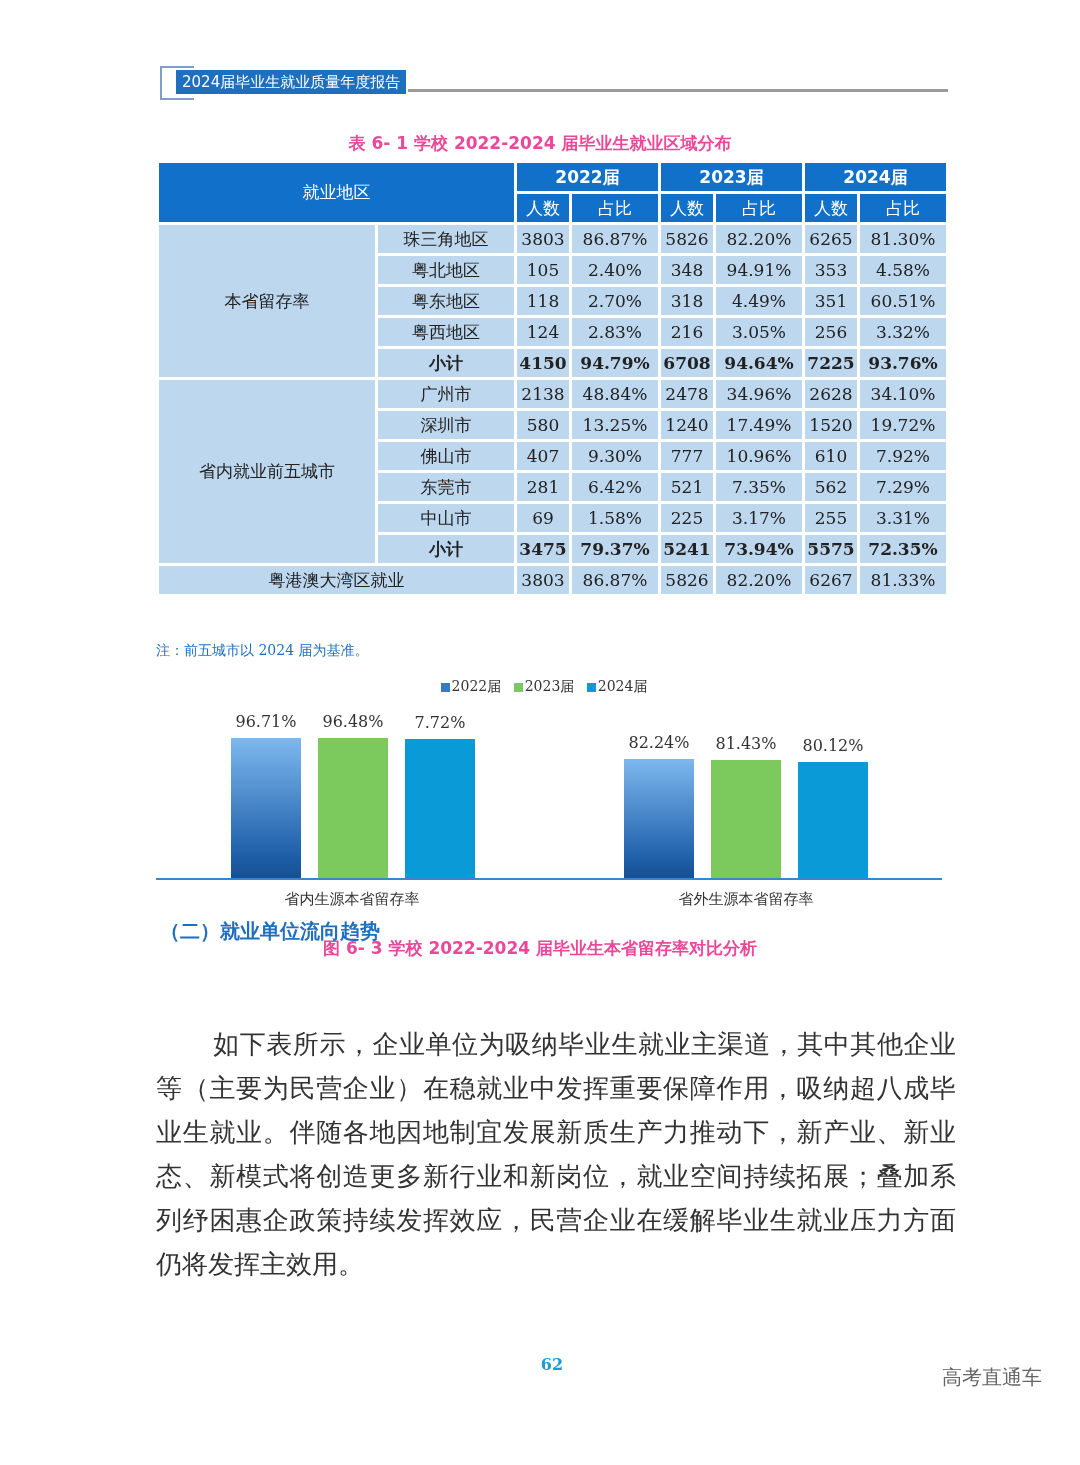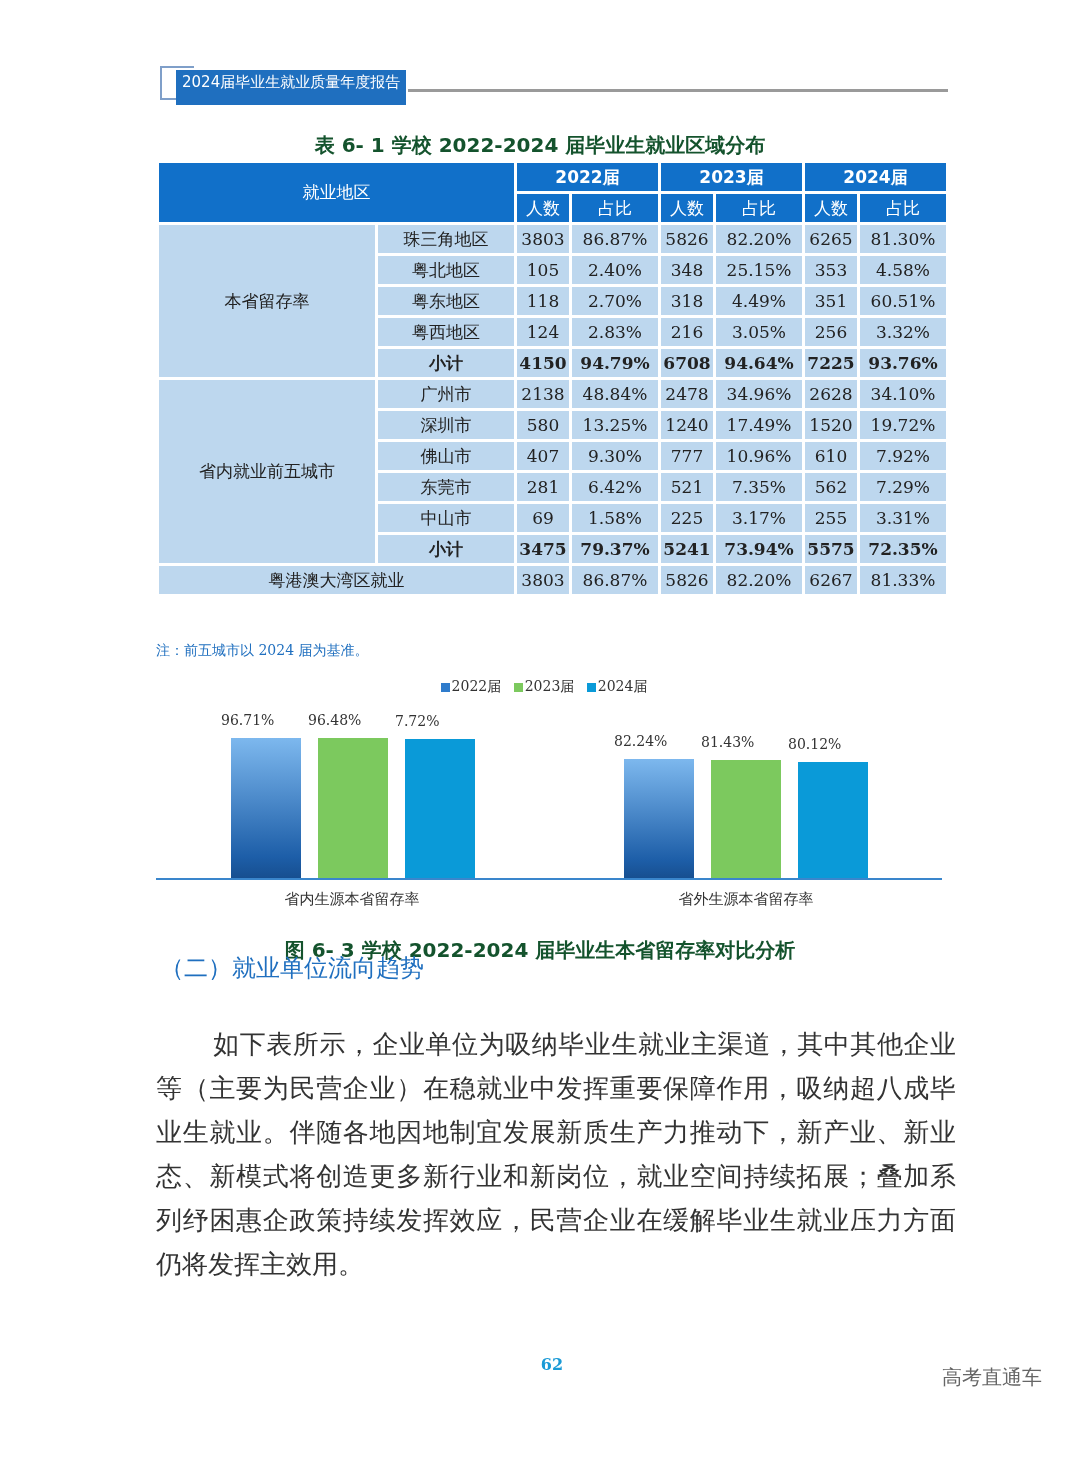--- a/index.html
+++ b/index.html
@@ -1,36 +1,36 @@
 <!DOCTYPE html>
 <html><head>
 <meta charset="utf-8">
 <style>
   html, body { margin:0; padding:0; background:#ffffff; }
   body { width:1080px; height:1465px; position:relative; overflow:hidden;
          font-family:"DejaVu Serif", "Liberation Serif", serif; color:#333; }
   .hdr-box { position:absolute; left:160px; top:66px; width:32px; height:30px; border:2px solid #7f9fc9; border-right:none; }
-  .hdr-label { position:absolute; left:176px; top:70px; height:35px; padding:0 6px; background:#1f6fbf; color:#fff;
+  .hdr-label { position:absolute; left:176px; top:70px; height:24px; padding:0 6px; background:#1f6fbf; color:#fff;
                font-family:"DejaVu Sans","Liberation Sans",sans-serif; font-size:15px; line-height:24px; }
   .hdr-rule { position:absolute; left:408px; top:89px; width:540px; height:3px; background:#9a9a9a; }
-  .caption { position:absolute; left:0; width:1080px; text-align:center; color:#14532d; font-weight:bold; font-size:20px;
+  .caption { position:absolute; left:0; width:1080px; text-align:center; color:#ec4899; font-weight:bold; font-size:17px;
              font-family:"DejaVu Sans","Liberation Sans",sans-serif; }
   table.t { position:absolute; left:156px; top:160px; border-collapse:collapse; width:793px; }
   table.t td { border:3px solid #fff; text-align:center; height:28px; font-size:17px; padding:0; color:#222; }
   table.t .h { background:#1170c9; color:#fff; font-family:"DejaVu Sans","Liberation Sans",sans-serif; font-size:17px; }
   table.t .c { background:#bdd7ee; }
   table.t .b { font-weight:bold; }
   .note { position:absolute; left:156px; top:642px; font-size:14px; color:#1f6fbf; }
   .legend { position:absolute; left:0; width:1080px; top:678px; text-align:center; font-size:14px; color:#333; }
   .legend span.sw { display:inline-block; width:9px; height:9px; margin:0 2px 0 8px; vertical-align:middle; }
   .bar { position:absolute; width:70px; }
-  .blab { position:absolute; width:90px; text-align:left; font-size:14px; color:#333; }
+  .blab { position:absolute; width:90px; text-align:center; font-size:16px; color:#333; }
   .axis { position:absolute; left:156px; top:878px; width:786px; height:2px; background:#3a86cc; }
   .xlab { position:absolute; width:240px; text-align:center; font-size:15px; color:#333; font-family:"DejaVu Sans","Liberation Sans",sans-serif; }
-  .sec { position:absolute; left:160px; top:952px; font-size:24px; font-weight:normal; color:#1f6fbf; font-family:"DejaVu Sans","Liberation Sans",sans-serif; }
+  .sec { position:absolute; left:160px; top:918px; font-size:20px; font-weight:bold; color:#1f6fbf; font-family:"DejaVu Sans","Liberation Sans",sans-serif; }
   .para { position:absolute; left:156px; top:1022px; width:800px; font-size:26px; line-height:44px; color:#333; text-indent:2.2em; text-align:justify; }
   .pageno { position:absolute; left:0; width:1104px; top:1355px; text-align:center; color:#1a9ad6; font-weight:bold; font-size:16px; }
   .wm { position:absolute; left:942px; top:1364px; font-size:20px; color:#666; font-family:"DejaVu Sans","Liberation Sans",sans-serif; }
 </style>
 </head>
 <body>
 
 <div class="hdr-box"></div>
 <div class="hdr-label">2024届毕业生就业质量年度报告</div>
 <div class="hdr-rule"></div>
@@ -63,21 +63,21 @@
         <td class="c">5826</td>
         <td class="c">82.20%</td>
         <td class="c">6265</td>
         <td class="c">81.30%</td>
       </tr>
       <tr>
         <td class="c" style="width:136px">粤北地区</td>
         <td class="c">105</td>
         <td class="c">2.40%</td>
         <td class="c">348</td>
-        <td class="c">25.15%</td>
+        <td class="c">94.91%</td>
         <td class="c">353</td>
         <td class="c">4.58%</td>
       </tr>
       <tr>
         <td class="c" style="width:136px">粤东地区</td>
         <td class="c">118</td>
         <td class="c">2.70%</td>
         <td class="c">318</td>
         <td class="c">4.49%</td>
         <td class="c">351</td>

